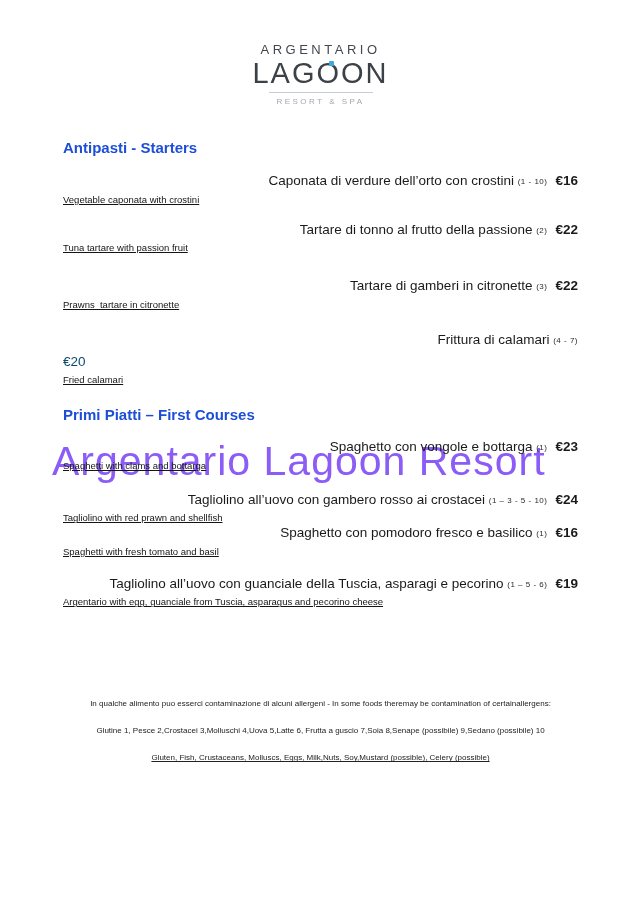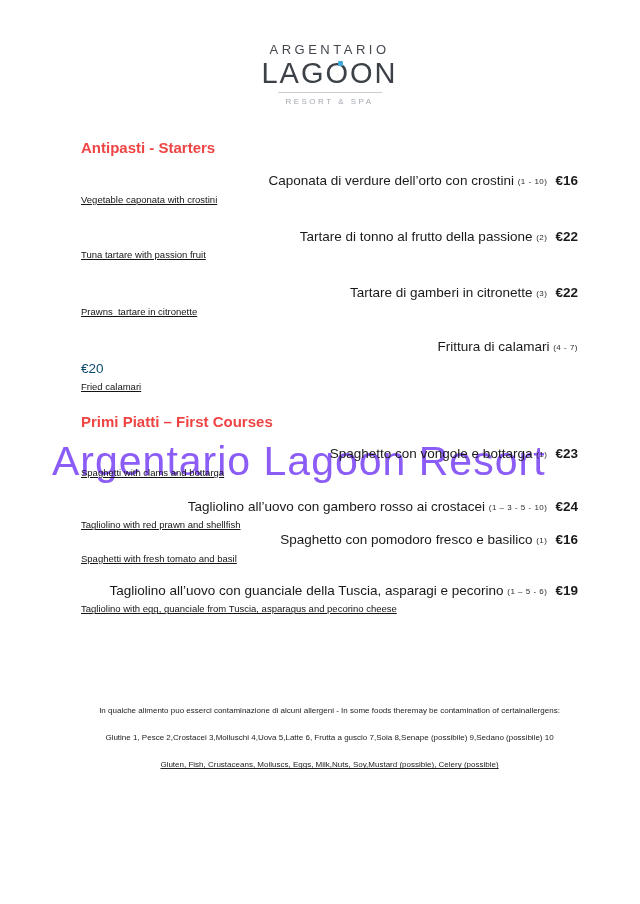--- a/index.html
+++ b/index.html
@@ -16,21 +16,21 @@
     position:absolute;
     left:52px;top:438px;
     font-size:41px;
     font-weight:400;
     letter-spacing:1px;
     color:#8b5cf6;
     white-space:nowrap;
     z-index:0;
     user-select:none;
   }
-  .content{position:relative;z-index:1;padding:0 62px 0 81px;}
+  .content{position:relative;z-index:1;padding:0 62px 0 63px;}
   
   .logo{margin-top:42px;text-align:center;}
   .logo-top{
     font-size:13px;letter-spacing:3.5px;color:#43484f;
     font-weight:400;
   }
   .logo-main{
     position:relative;display:inline-block;
     font-size:29px;letter-spacing:2px;color:#3c4147;
     font-weight:300;line-height:1.05;margin-top:1px;
@@ -40,21 +40,21 @@
     width:5px;height:5px;border-radius:1px;
   }
   .logo-divider{
     width:104px;height:1px;background:#c9cdd3;margin:4px auto 4px auto;
   }
   .logo-sub{
     font-size:8px;letter-spacing:2.5px;color:#a2a8b0;font-weight:400;
   }
   
   .section-heading{
-    font-size:15px;font-weight:700;color:#ef4444;line-height:1.2;
+    font-size:15px;font-weight:700;color:#1d4ed8;line-height:1.2;
   }
   .heading-antipasti{margin-top:33px;}
   .heading-primi{margin-top:20px;}
   
   .item{margin-top:16px;}
   .item-row{
     display:flex;justify-content:flex-end;align-items:flex-start;
   }
   .item-title{
     font-size:13.5px;color:#1a1a1a;line-height:17px;white-space:nowrap;
@@ -104,21 +104,21 @@
       <div class="item-row">
         <div class="item-title">
           <span>Caponata di verdure dell’orto con crostini</span>
           <span class="allergens">(1 - 10)</span>
         </div>
         <div class="item-price">€16</div>
       </div>
       <div class="item-sub">Vegetable caponata with crostini</div>
     </div>
 
-    <div class="item" style="margin-top:22px;">
+    <div class="item" style="margin-top:15px;">
       <div class="item-row">
         <div class="item-title">
           <span>Tartare di tonno al frutto della passione</span>
           <span class="allergens">(2)</span>
         </div>
         <div class="item-price">€22</div>
       </div>
       <div class="item-sub">Tuna tartare with passion fruit</div>
     </div>
 
@@ -180,21 +180,21 @@
     </div>
 
     <div class="item" style="margin-top:17px;">
       <div class="item-row">
         <div class="item-title">
           <span>Tagliolino all’uovo con guanciale della Tuscia, asparagi e pecorino</span>
           <span class="allergens">(1 – 5 - 6)</span>
         </div>
         <div class="item-price">€19</div>
       </div>
-      <div class="item-sub">Tagliolino with egg, guanciale from Tuscia, asparagus and pecorino cheese</div>
+      <div class="item-sub">Argentario with egg, guanciale from Tuscia, asparagus and pecorino cheese</div>
     </div>
 
     <div class="footer">
       <p>In qualche alimento puo esserci contaminazione di alcuni allergeni - In some foods theremay be contamination of certainallergens:</p>
       <p>Glutine 1, Pesce 2,Crostacei 3,Molluschi 4,Uova 5,Latte 6, Frutta a guscio 7,Soia 8,Senape (possibile) 9,Sedano (possibile) 10</p>
       <p class="underlined">Gluten, Fish, Crustaceans, Molluscs, Eggs, Milk,Nuts, Soy,Mustard (possible), Celery (possible)</p>
     </div>
 
   </div>
 </div>

